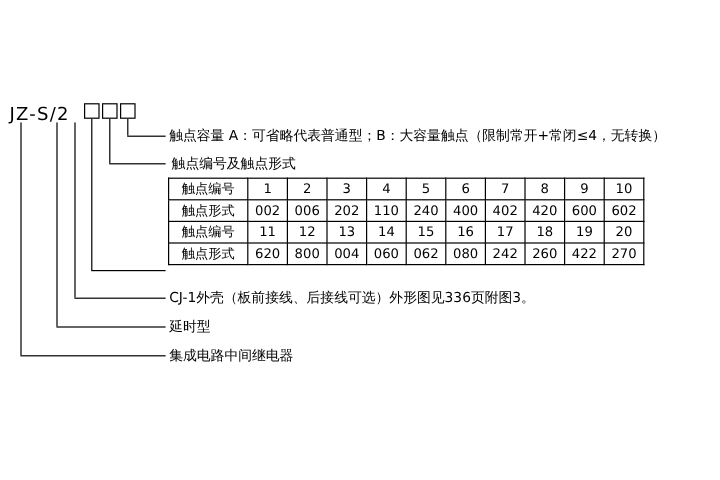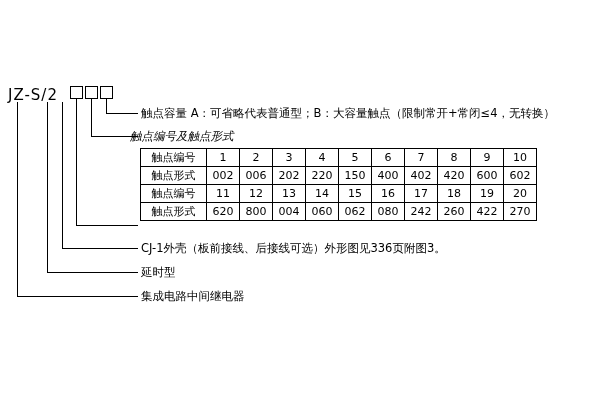--- a/index.html
+++ b/index.html
@@ -107,21 +107,21 @@
   <div class="vline" style="left:62px; top:102px; height:146px;"></div>
   <div class="hline" style="left:62px; top:248px; width:76px;"></div>
 
   <div class="vline" style="left:47px; top:102px; height:170px;"></div>
   <div class="hline" style="left:47px; top:272px; width:91px;"></div>
 
   <div class="vline" style="left:17px; top:102px; height:194px;"></div>
   <div class="hline" style="left:17px; top:296px; width:121px;"></div>
 
   <div class="lbl" style="left:141px; top:106px;">触点容量  A：可省略代表普通型；B：大容量触点（限制常开+常闭≤4，无转换）</div>
-  <div class="lbl" style="left:130px; top:129px;font-style:italic;">触点编号及触点形式</div>
+  <div class="lbl" style="left:143px; top:129px;">触点编号及触点形式</div>
   <div class="lbl" style="left:141px; top:241px;">CJ-1外壳（板前接线、后接线可选）外形图见336页附图3。</div>
   <div class="lbl" style="left:141px; top:265px;">延时型</div>
   <div class="lbl" style="left:141px; top:289px;">集成电路中间继电器</div>
 
   <div class="tbl-wrap">
     <table class="contact-table">
       <tbody>
         <tr>
           <td class="hdr">触点编号</td>
           <td class="val">1</td>
@@ -133,22 +133,22 @@
           <td class="val">7</td>
           <td class="val">8</td>
           <td class="val">9</td>
           <td class="val">10</td>
         </tr>
         <tr>
           <td class="hdr">触点形式</td>
           <td class="val">002</td>
           <td class="val">006</td>
           <td class="val">202</td>
-          <td class="val">220</td>
-          <td class="val">150</td>
+          <td class="val">110</td>
+          <td class="val">240</td>
           <td class="val">400</td>
           <td class="val">402</td>
           <td class="val">420</td>
           <td class="val">600</td>
           <td class="val">602</td>
         </tr>
         <tr>
           <td class="hdr">触点编号</td>
           <td class="val">11</td>
           <td class="val">12</td>

